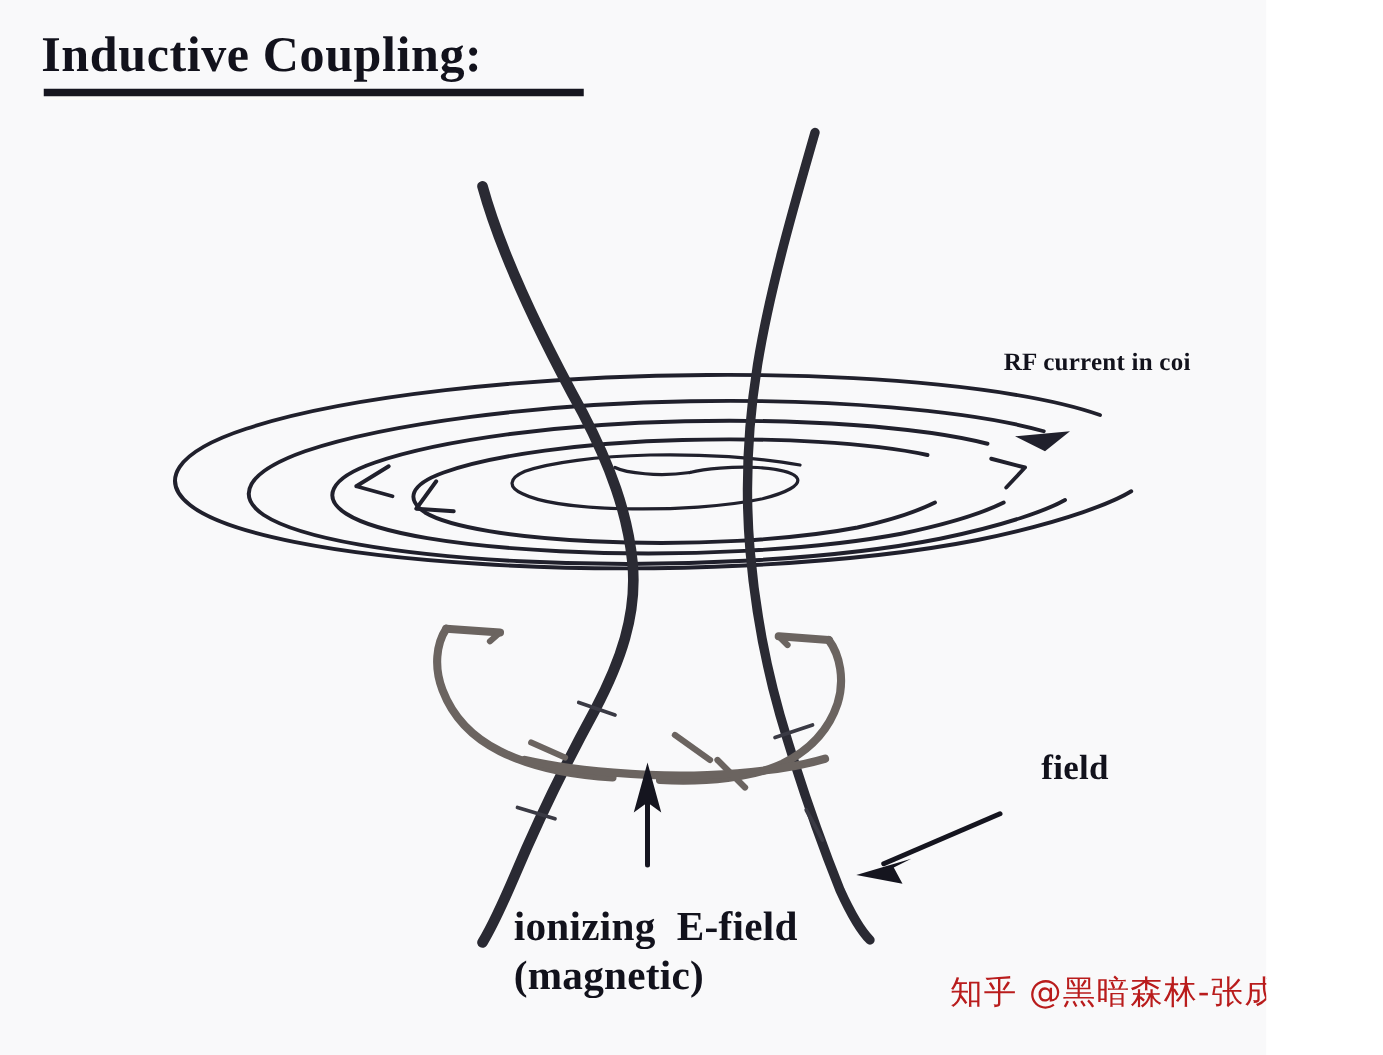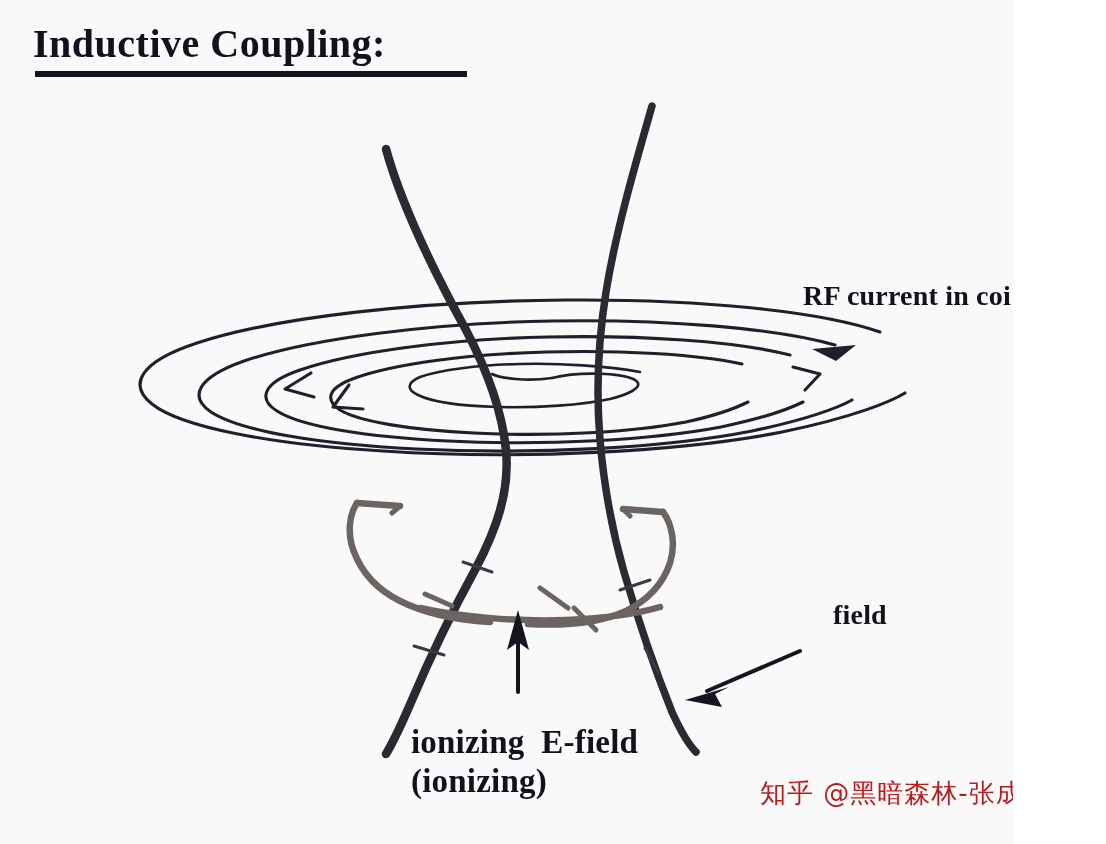--- a/index.html
+++ b/index.html
@@ -44,21 +44,21 @@
     position: absolute;
     left: 35px;
     top: 71px;
     width: 432px;
     height: 6px;
     background: #15151f;
   }
   #label-rf-current {
     left: 803px;
     top: 279px;
-    font-size: 28px;
+    font-size: 20px;
   }
   #label-rf-magnetic {
     left: 833px;
     top: 565px;
     font-size: 28px;
   }
   #label-ionizing {
     left: 373px;
     top: 723px;
     font-size: 33px;
@@ -177,17 +177,17 @@
     </g>
   </svg>
 
   <div class="lbl" id="page-title">Inductive Coupling:</div>
   <div id="title-underline"></div>
 
   <div class="lbl" id="label-rf-current">RF current in coi</div>
 
   <div class="lbl" id="label-rf-magnetic"><br><span>field</span></div>
 
-  <div class="lbl" id="label-ionizing"><span>ionizing  E-field</span><br><span>(ionizing)</span></div>
+  <div class="lbl" id="label-ionizing"><span>ionizing  E-field</span><br><span>(magnetic)</span></div>
 
   <div id="watermark">知乎 @黑暗森林-张成</div>
 
 </div>
 
 </body></html>

